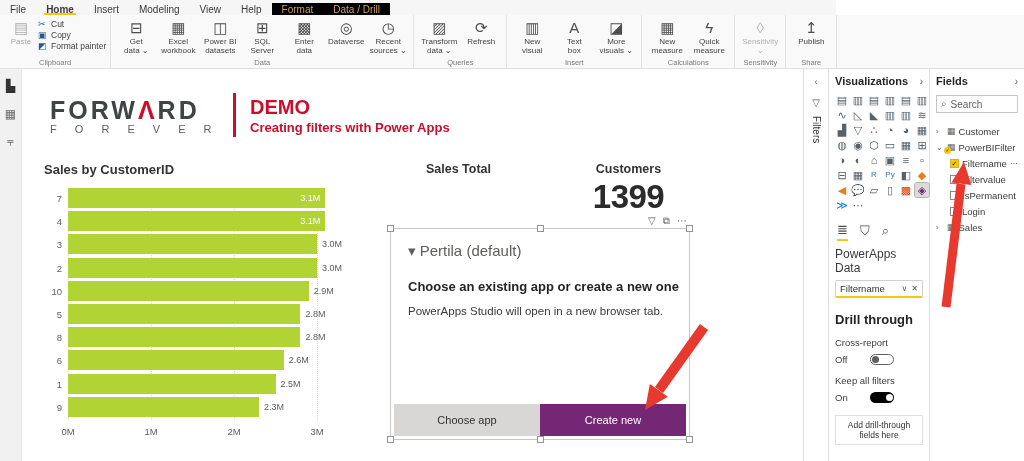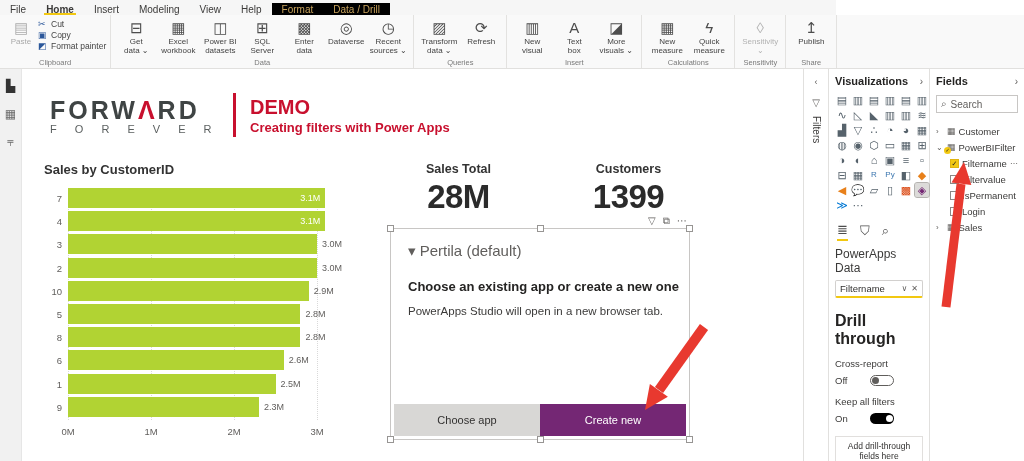--- a/index.html
+++ b/index.html
@@ -89,21 +89,21 @@
   .pane-header .chev { font-weight:normal; color:#605e5c; font-size:10px; cursor:pointer; }
   .vizgrid { display:grid; grid-template-columns:repeat(6,1fr); gap:1px 2px; margin-top:6px; }
   .vicon { width:14px; height:14px; font-size:11px; line-height:14px; text-align:center; color:#56626b; cursor:pointer; border-radius:2px; }
   .vicon.sel { background:#dcdbd9; outline:1px solid #b5b3b0; }
   .viztabs { display:flex; gap:12px; margin:10px 2px 2px; align-items:flex-end; }
   .viztab { font-size:13px; color:#4d4d4d; cursor:pointer; padding-bottom:2px; }
   .viztab.active { border-bottom:2px solid #f2c811; }
   .pa-data-label { font-size:12px; color:#3b3a39; margin-top:6px; }
   .field-pill { margin-top:5px; background:#fff; border:1px solid #d2d0ce; border-bottom:2px solid #f2c811; border-radius:2px; height:18px; display:flex; align-items:center; font-size:9.5px; color:#323130; padding:0 4px; justify-content:space-between; cursor:pointer; }
   .pill-ctrls { color:#605e5c; font-size:8px; display:flex; gap:4px; }
-  .drill-title { font-size:16px; font-weight:bold; margin-top:14px; color:#252423; }
+  .drill-title { font-size:13px; font-weight:bold; margin-top:14px; color:#252423; }
   .drill-label { font-size:9.5px; color:#3b3a39; margin-top:10px; }
   .toggle-row { display:flex; align-items:center; gap:22px; margin-top:6px; font-size:9.5px; color:#3b3a39; }
   .tgl { width:24px; height:11px; border-radius:6px; position:relative; cursor:pointer; }
   .tgl.off { border:1px solid #605e5c; background:#fff; }
   .tgl.off::before { content:""; position:absolute; left:1px; top:1px; width:7px; height:7px; border-radius:50%; background:#605e5c; }
   .tgl.on { background:#000; }
   .tgl.on::before { content:""; position:absolute; right:1px; top:2px; width:7px; height:7px; border-radius:50%; background:#fff; }
   .drop-box { margin-top:12px; background:#fff; border:1px solid #e1dfdd; font-size:8.5px; color:#323130; text-align:center; padding:4px 2px; }
 
   .fieldspane { position:absolute; left:930px; top:69px; width:94px; bottom:0; background:#fff; z-index:4; padding:6px 6px 0; }
@@ -348,21 +348,20 @@
     <div class="x-ticks" id="xticks">
         <div class="x-tick" style="left: 0%;">0M</div>
         <div class="x-tick" style="left: 31.4465%;">1M</div>
         <div class="x-tick" style="left: 62.8931%;">2M</div>
         <div class="x-tick" style="left: 94.3396%; text-align: center;">3M</div>
       </div>
   </div>
 
   <div class="kpi" style="left:368px; top:89px;">
     <div class="kpi-title">Sales Total</div>
-    <div class="kpi-value">28M</div>
   </div>
   <div class="kpi" style="left:538px; top:89px;">
     <div class="kpi-title">Customers</div>
     <div class="kpi-value">1399</div>
   </div>
 
   <div class="vheader">
     <span>▽</span>
     <span>⧉</span>
     <span>⋯</span>

